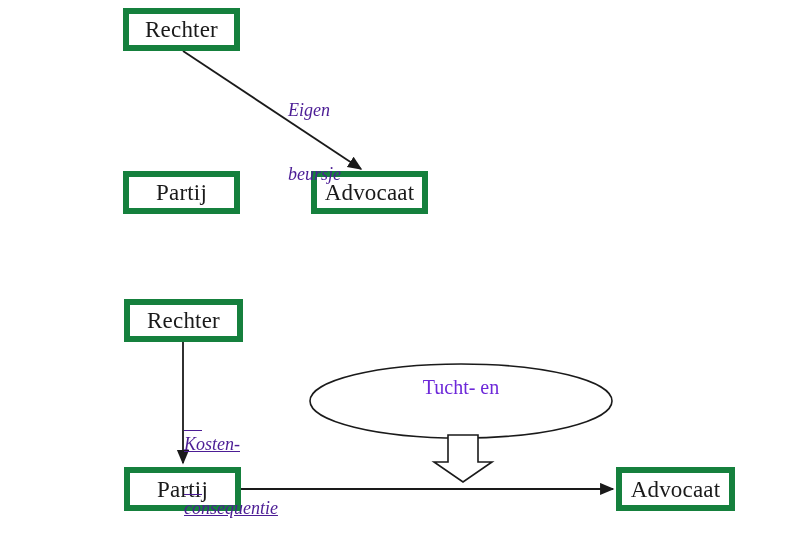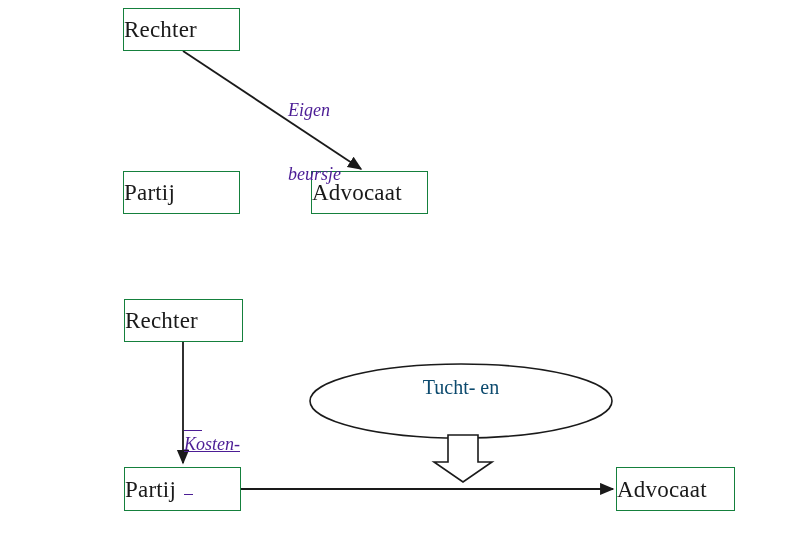--- a/index.html
+++ b/index.html
@@ -12,25 +12,25 @@
     width: 800px;
     height: 546px;
     background: #ffffff;
     overflow: hidden;
     font-family: "Liberation Serif", "DejaVu Serif", serif;
     color: #1a1a1a;
   }
   .node-box {
     position: absolute;
     box-sizing: border-box;
-    border: 1px solid #15803d;
+    border: 6px solid #15803d;
     background: #ffffff;
     display: flex;
     align-items: center;
-    justify-content: flex-start;
+    justify-content: center;
     font-size: 23px;
     line-height: 1;
     letter-spacing: 0.2px;
     color: #1a1a1a;
   }
   .edge-label {
     position: absolute;
     font-style: italic;
     font-size: 18px;
     line-height: 1.18;
@@ -43,21 +43,21 @@
     top: 0;
     width: 800px;
     height: 546px;
     pointer-events: none;
   }
   .ellipse-label {
     position: absolute;
     text-align: center;
     font-size: 20px;
     line-height: 1.28;
-    color: #0c4a6e;
+    color: #6d28d9;
   }
 </style>
 </head>
 <body>
 
 <div id="canvas">
 
   <svg class="svg-layer" viewBox="0 0 800 546" xmlns="http://www.w3.org/2000/svg">
     <defs>
       <marker id="arrowhead" markerWidth="9" markerHeight="9" refX="7.2" refY="3.4" orient="auto" markerUnits="strokeWidth">
@@ -104,19 +104,20 @@
   <div class="node-box" style="left:616px; top:467px; width:119px; height:44px;">
     <span>Advocaat</span>
   </div>
 
   <div class="ellipse-label" style="left:311px; top:375px; width:300px;">
     <div>Tucht- en</div>
   </div>
 
   <div class="edge-label" style="left:184px; top:392px;text-decoration:underline;">
     <div>Kosten-</div>
+    <div>consequentie</div>
   </div>
 
   <div class="edge-label" style="left:328px; top:504px;">
     
   </div>
 
 </div>
 
 </body></html>

